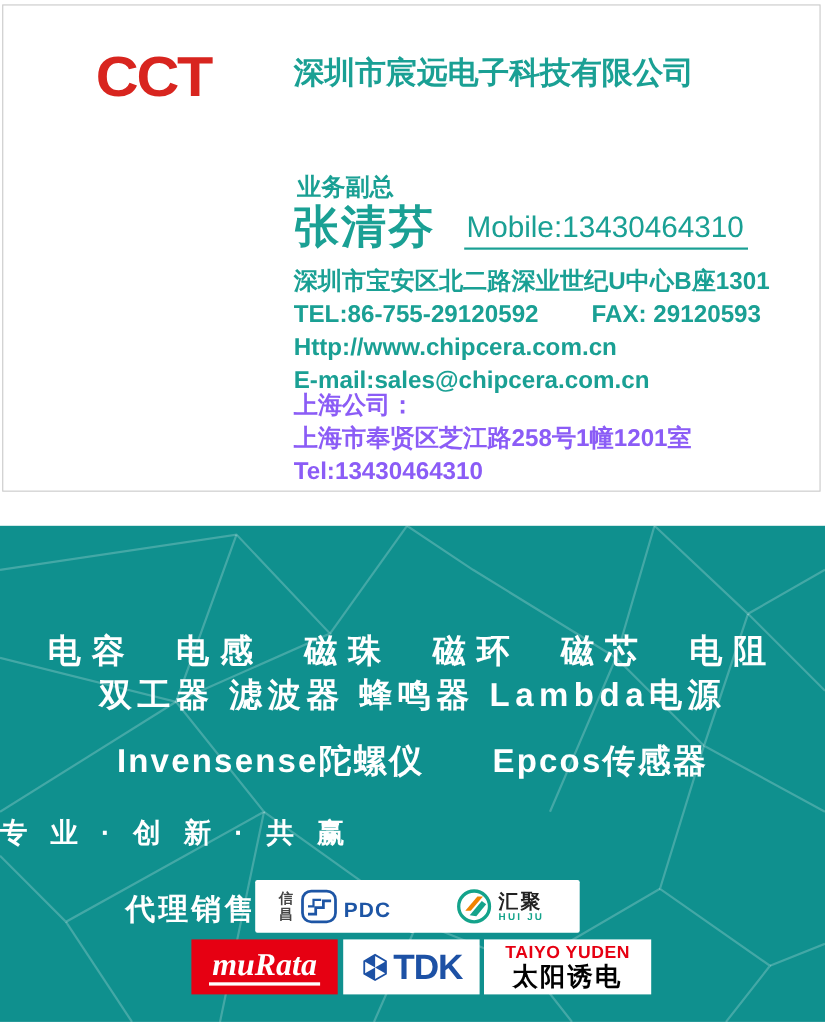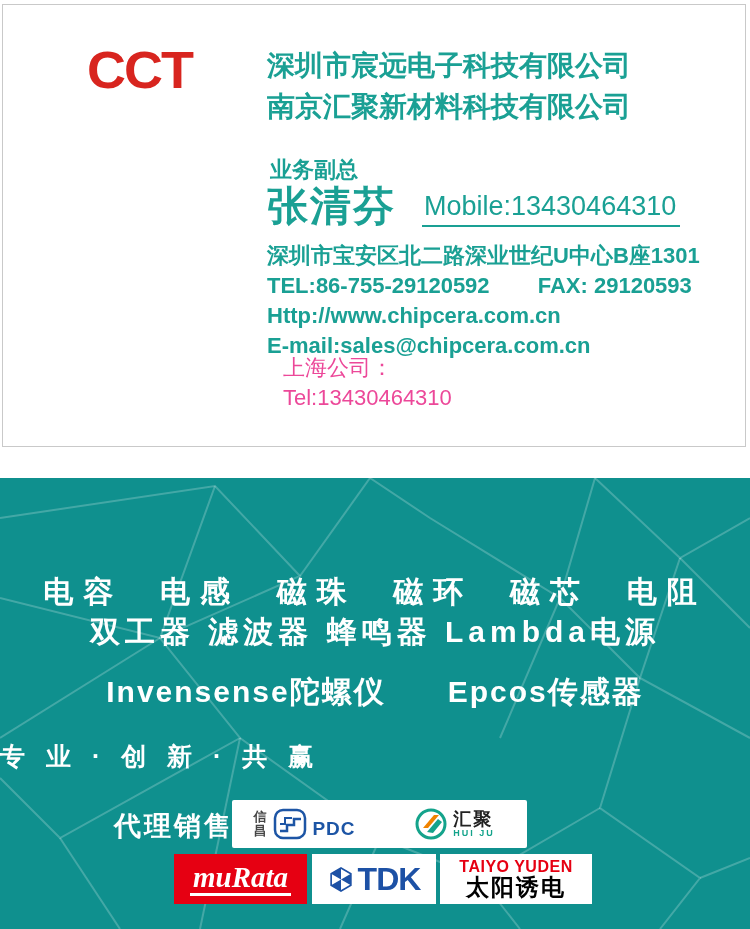--- a/index.html
+++ b/index.html
@@ -15,21 +15,21 @@
              color:#1aa094;line-height:41px;white-space:nowrap;}
   .job-title{position:absolute;left:267px;top:150px;font-size:22px;font-weight:600;color:#1aa094;}
   .name-row{position:absolute;left:264px;top:174px;display:flex;align-items:baseline;color:#1aa094;}
   .person-name{font-size:41px;font-weight:700;letter-spacing:2px;}
   .mobile{font-size:27px;margin-left:26px;padding:0 4px 3px 2px;border-bottom:2px solid #1aa094;
           position:relative;top:-5px;}
   .addr-block{position:absolute;left:264px;top:236px;font-size:22px;line-height:30px;
               color:#1aa094;font-weight:700;white-space:nowrap;}
   .telfax-row span+span{margin-left:42px;}
   .sh-block{position:absolute;left:264px;top:348px;font-size:22px;line-height:30px;
-            color:#ec4899;font-weight:400;white-space:nowrap;margin-left:16px;}
+            color:#8b5cf6;font-weight:700;white-space:nowrap;}
 
   
   .back-card{position:absolute;left:0;top:478px;width:750px;height:451px;
              background:#0f908e;overflow:hidden;}
   .mesh{position:absolute;left:0;top:0;}
   .prod-line{position:absolute;left:0;width:750px;text-align:center;color:#ffffff;
              font-weight:700;font-size:30px;white-space:pre-wrap;}
   .pl1{top:74px;letter-spacing:10px;margin-top:20px;}
   .pl2{top:134px;letter-spacing:5px;}
   .pl3{top:194px;letter-spacing:2px;}
@@ -64,21 +64,20 @@
 </head>
 <body>
 
 <div class="stage">
 
   <div class="front-card">
     <div class="cct-logo">CCT</div>
 
     <div class="companies">
       <div>深圳市宸远电子科技有限公司</div>
-      <div>南京汇聚新材料科技有限公司</div>
     </div>
 
     <div class="job-title">业务副总</div>
 
     <div class="name-row">
       <span class="person-name">张清芬</span>
       <span class="mobile">Mobile:13430464310</span>
     </div>
 
     <div class="addr-block">
@@ -86,20 +85,21 @@
       <div class="telfax-row">
         <span>TEL:86-755-29120592</span>
         <span>FAX: 29120593</span>
       </div>
       <div>Http://www.chipcera.com.cn</div>
       <div>E-mail:sales@chipcera.com.cn</div>
     </div>
 
     <div class="sh-block">
       <div>上海公司：</div>
+      <div>上海市奉贤区芝江路258号1幢1201室</div>
       <div>Tel:13430464310</div>
     </div>
   </div>
 
   <div class="back-card">
 
     <svg class="mesh" width="750" height="451" viewBox="0 0 750 451">
       <g stroke="#ffffff" stroke-opacity="0.22" stroke-width="2" fill="none">
         <path d="M0,40 L215,8 L300,98 L160,160 L0,120"></path>
         <path d="M215,8 L160,160 L240,260 L60,360 L0,300"></path>

